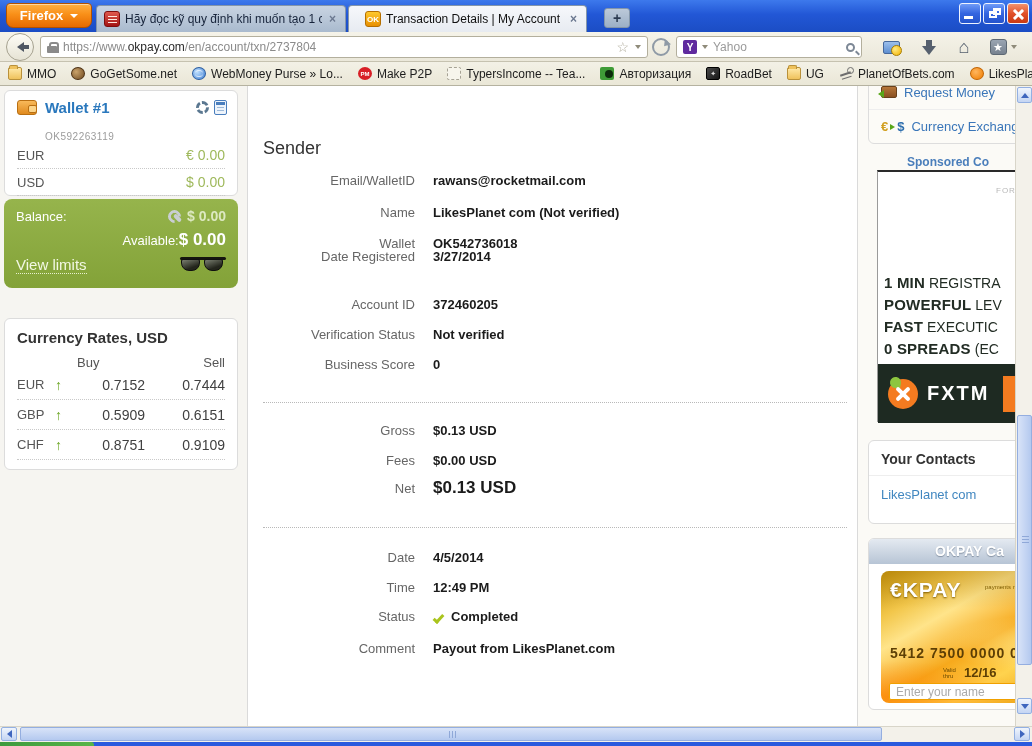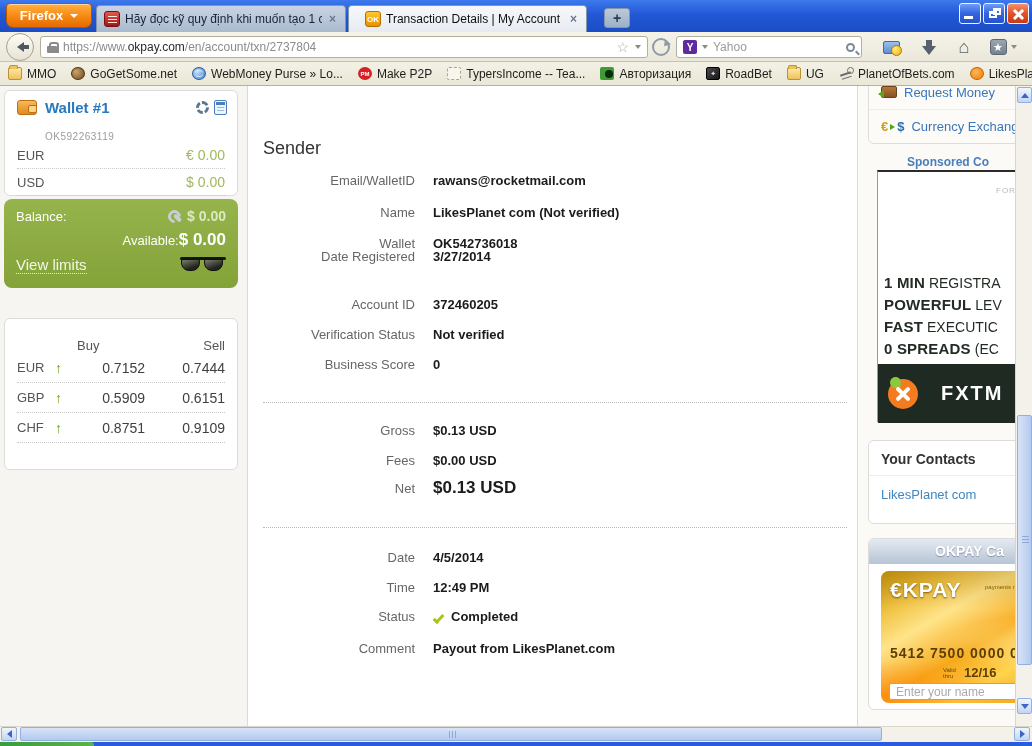--- a/index.html
+++ b/index.html
@@ -193,21 +193,21 @@
   #ad-note { position:absolute; left:118px; top:14px; font-size:8px; letter-spacing:1px; color:#b8b8b8; }
   #ad-lines { position:absolute; left:6px; top:72px; font-size:14px; color:#222c24; line-height:22px; white-space:nowrap;margin-top:28px; }
   #ad-lines b { font-size:15px; letter-spacing:.2px; }
   #ad-banner { position:absolute; left:0; top:192px; width:100%; height:59px; background:#1e2a22;
     display:flex; align-items:center; padding-left:10px; }
   .fxtm-logo { width:30px; height:30px; border-radius:50%; background:#f47b20; position:relative; flex:none; }
   .fxtm-logo::before,.fxtm-logo::after { content:""; position:absolute; left:13px; top:6px; width:4px; height:18px; background:#fff; border-radius:2px; }
   .fxtm-logo::before { transform:rotate(45deg); } .fxtm-logo::after { transform:rotate(-45deg); }
   .fxtm-logo i { position:absolute; left:2px; top:-2px; width:11px; height:11px; background:#8dc63f;
     border-radius:50% 50% 0 50%; transform:rotate(10deg); }
-  #fxtm-brand { color:#fff; font-weight:bold; font-size:20px; letter-spacing:2px; margin-left:23px; }
+  #fxtm-brand { color:#fff; font-weight:bold; font-size:20px; letter-spacing:2px; margin-left:9px; }
   #ad-btn { width:60px; height:36px; background:#f47b20; margin-left:14px; flex:none; }
   #contacts-box { left:868px; top:440px; width:200px; height:84px; background:#fff;
     border:1px solid #dcdcdc; border-radius:6px; z-index:2; }
   #contacts-title { padding:10px 0 8px 12px; font-size:14px; font-weight:bold; color:#333;
     border-bottom:1px solid #eee; }
   #contact-link { display:block; padding:11px 12px; font-size:13px; color:#4187c0; }
 
   
   #card-panel { left:868px; top:538px; width:200px; height:172px; background:#fff;
     border:1px solid #dcdcdc; border-radius:6px; z-index:2; }
@@ -412,20 +412,21 @@
     <div class="b-row" id="limits-row">
       <span id="view-limits">View limits</span>
       <span class="shades-icon">
           <i></i>
           <b></b>
         </span>
     </div>
   </div>
 
   <div id="rates-panel" class="abs">
+    <div id="rates-title">Currency Rates, USD</div>
     <div class="r-head">
       <span class="sp"></span>
       <span class="buy">Buy</span>
       <span class="sell">Sell</span>
     </div>
     <div class="r-row">
       <span class="r-code">EUR</span>
       <span class="r-arr">↑</span>
       <span class="r-buy r-val">0.7152</span>
       <span class="r-sell r-val">0.7444</span>

